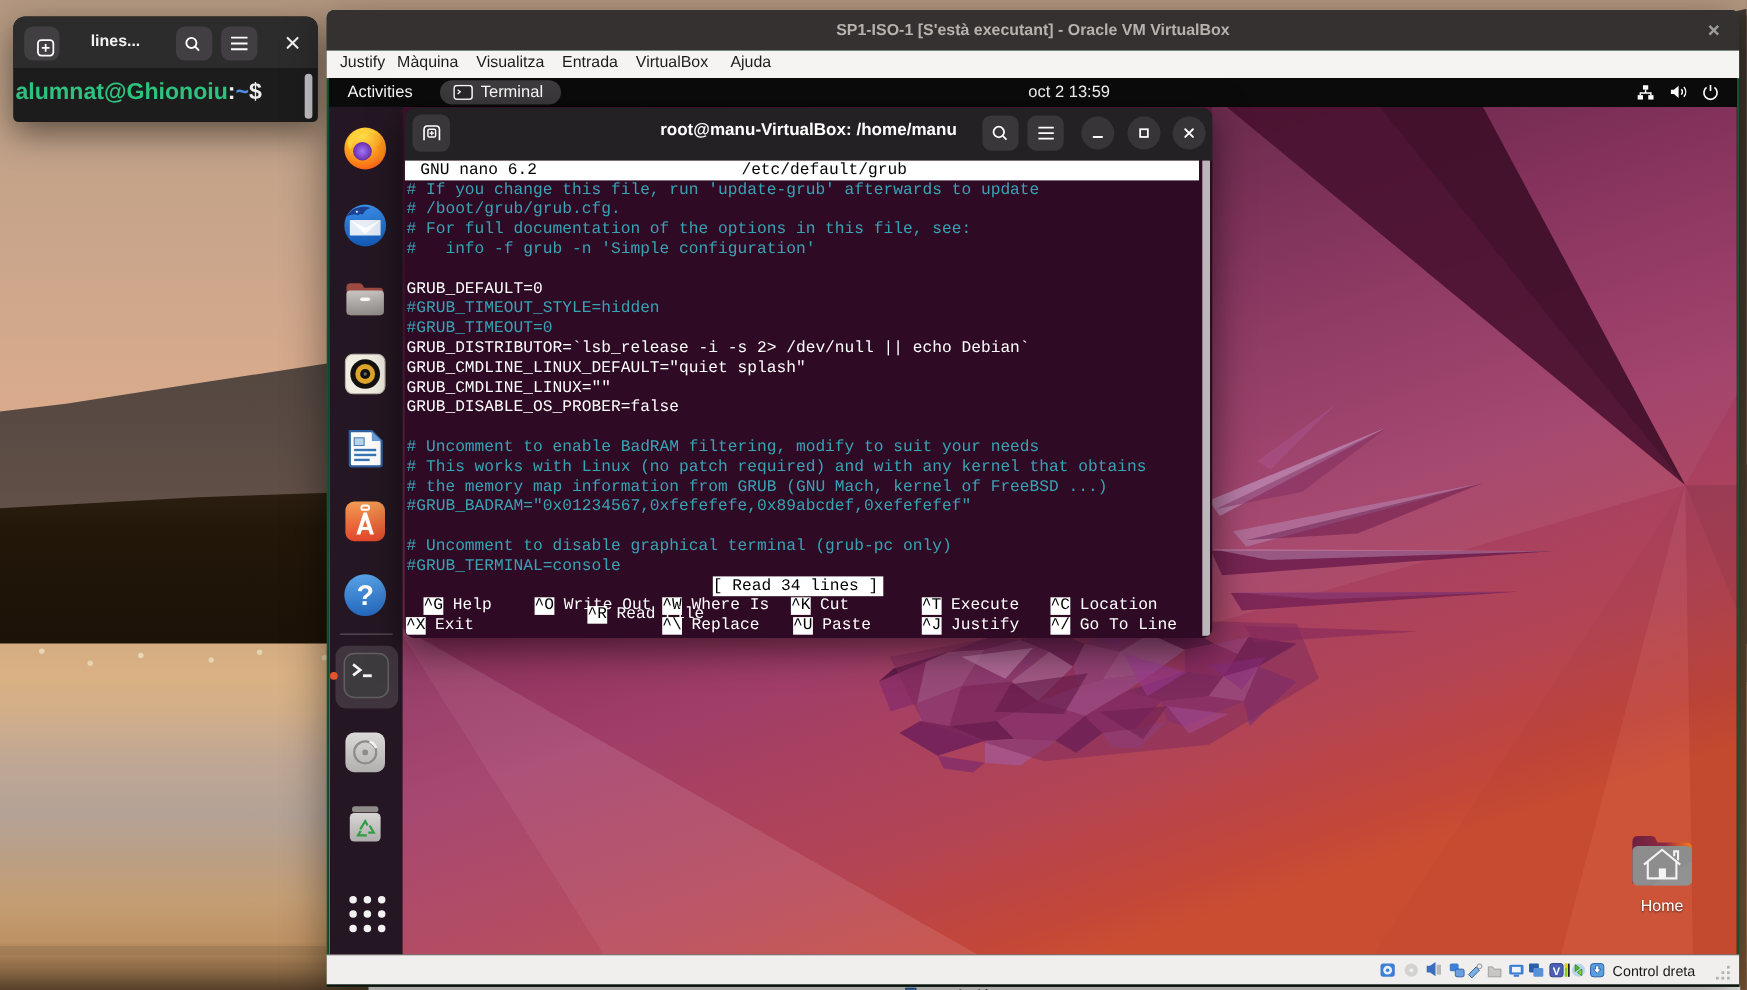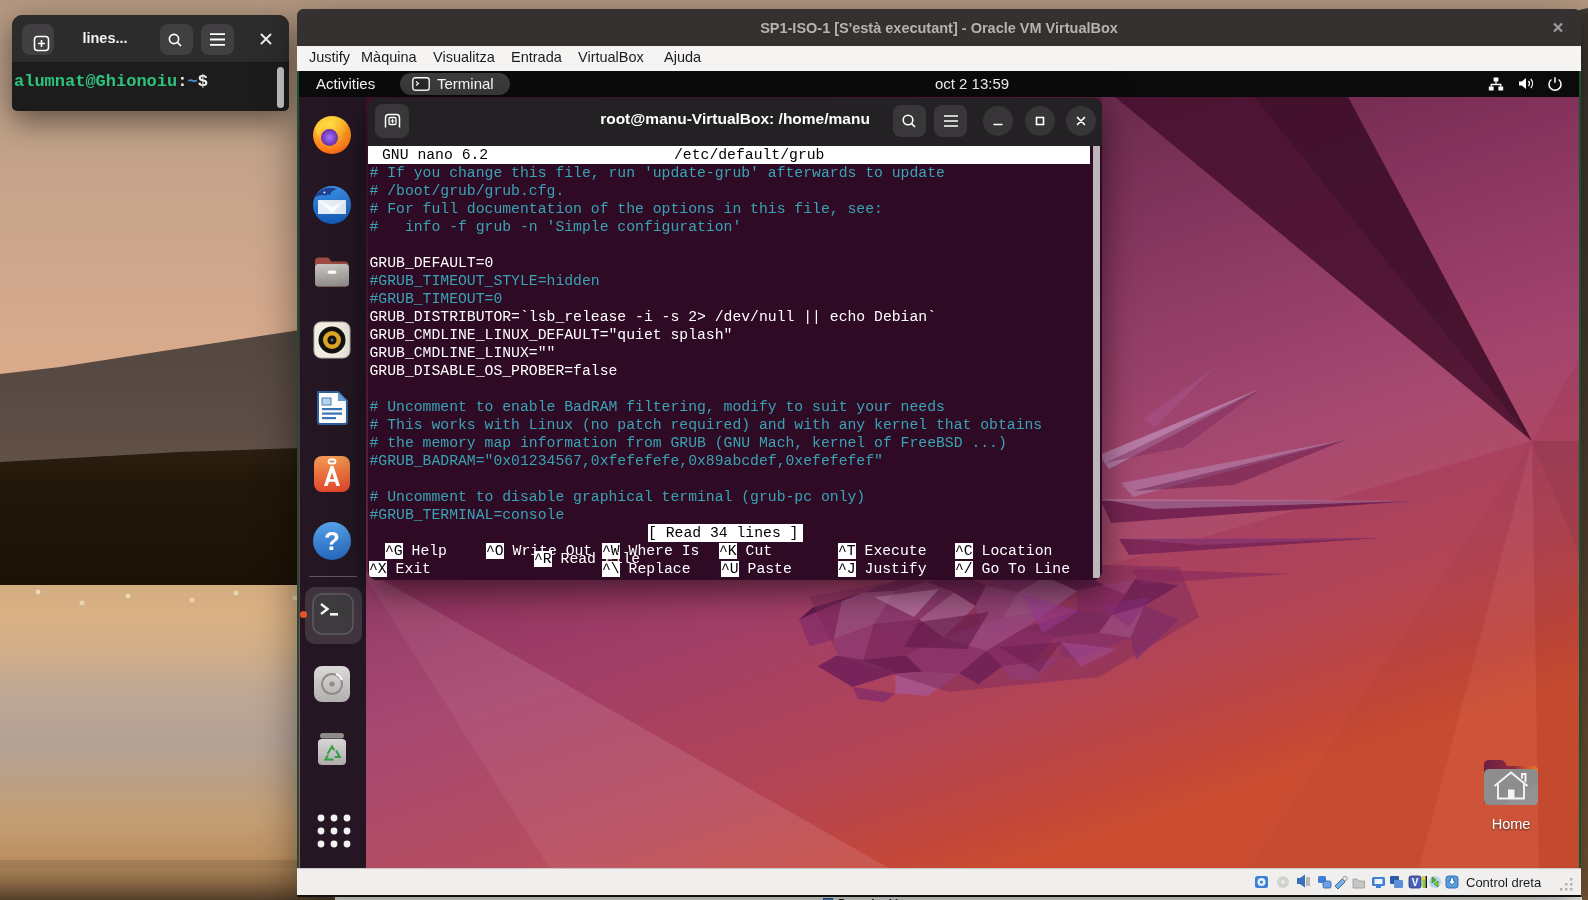--- a/index.html
+++ b/index.html
@@ -11,21 +11,21 @@
 #sky { left:0; top:0; width:1588px; height:900px;
   background:linear-gradient(180deg,#b49881 0%,#bfa188 12%,#c9a58b 24%,#d1a88c 32%,#d7aa8c 38%,#daab8a 44%,#d9a883 52%,#d5a582 60%,#d2a384 70%,#d0a286 100%); }
 #mtn { left:0; top:0; width:1588px; height:900px; }
 
 
 #ht { left:12px; top:15px; width:277px; height:96px; border-radius:11px 11px 5px 5px;
   background:#1c1c1c; box-shadow:0 10px 30px rgba(0,0,0,.5); }
 #ht .bar { left:0; top:0; width:277px; height:48px; background:#2d2c2d; border-radius:11px 11px 0 0; border-bottom:1px solid #171717;}
 #ht .btn { background:#413f41; border-radius:8px; }
 #ht .ttl { left:48px; top:15px; width:90px; color:#f2f1f2; font-weight:bold; font-size:14.5px; text-align:center;}
-#ht .prompt { left:2px; top:57px; font-family:Liberation Mono, monospace; font-weight:bold; font-size:17px; white-space:pre; color:#eeeeec;text-align:center;}
+#ht .prompt { left:2px; top:57px; font-family:Liberation Sans, sans-serif; font-weight:bold; font-size:21px; white-space:pre; color:#eeeeec;text-align:center;}
 #ht .prompt .g { color:#2ec27e; } #ht .prompt .b { color:#4d8fe0; }
 #ht .sb { left:265px; top:52px; width:7px; height:41px; border-radius:4px; background:#c6c4c6; }
 
 
 #vm { left:297px; top:9px; width:1284px; height:888px; border-radius:7px 7px 0 0;
   background:#14532d; box-shadow:0 12px 40px rgba(0,0,0,.45);text-decoration:underline; }
 #vm .tbar { left:0; top:0; width:1284px; height:37px; border-radius:7px 7px 0 0; background:#343130; }
 #vm .tttl { left:0; top:11px; width:1284px; text-align:center; color:#b7b2ad; font-weight:bold; font-size:14.5px; }
 #vm .tx { left:1248px; top:5px; width:26px; height:26px; }
 #vm .menu { left:0; top:37px; width:1284px; height:25px; background:#f5f4f2; color:#1c1c1c; font-size:14.5px; }

